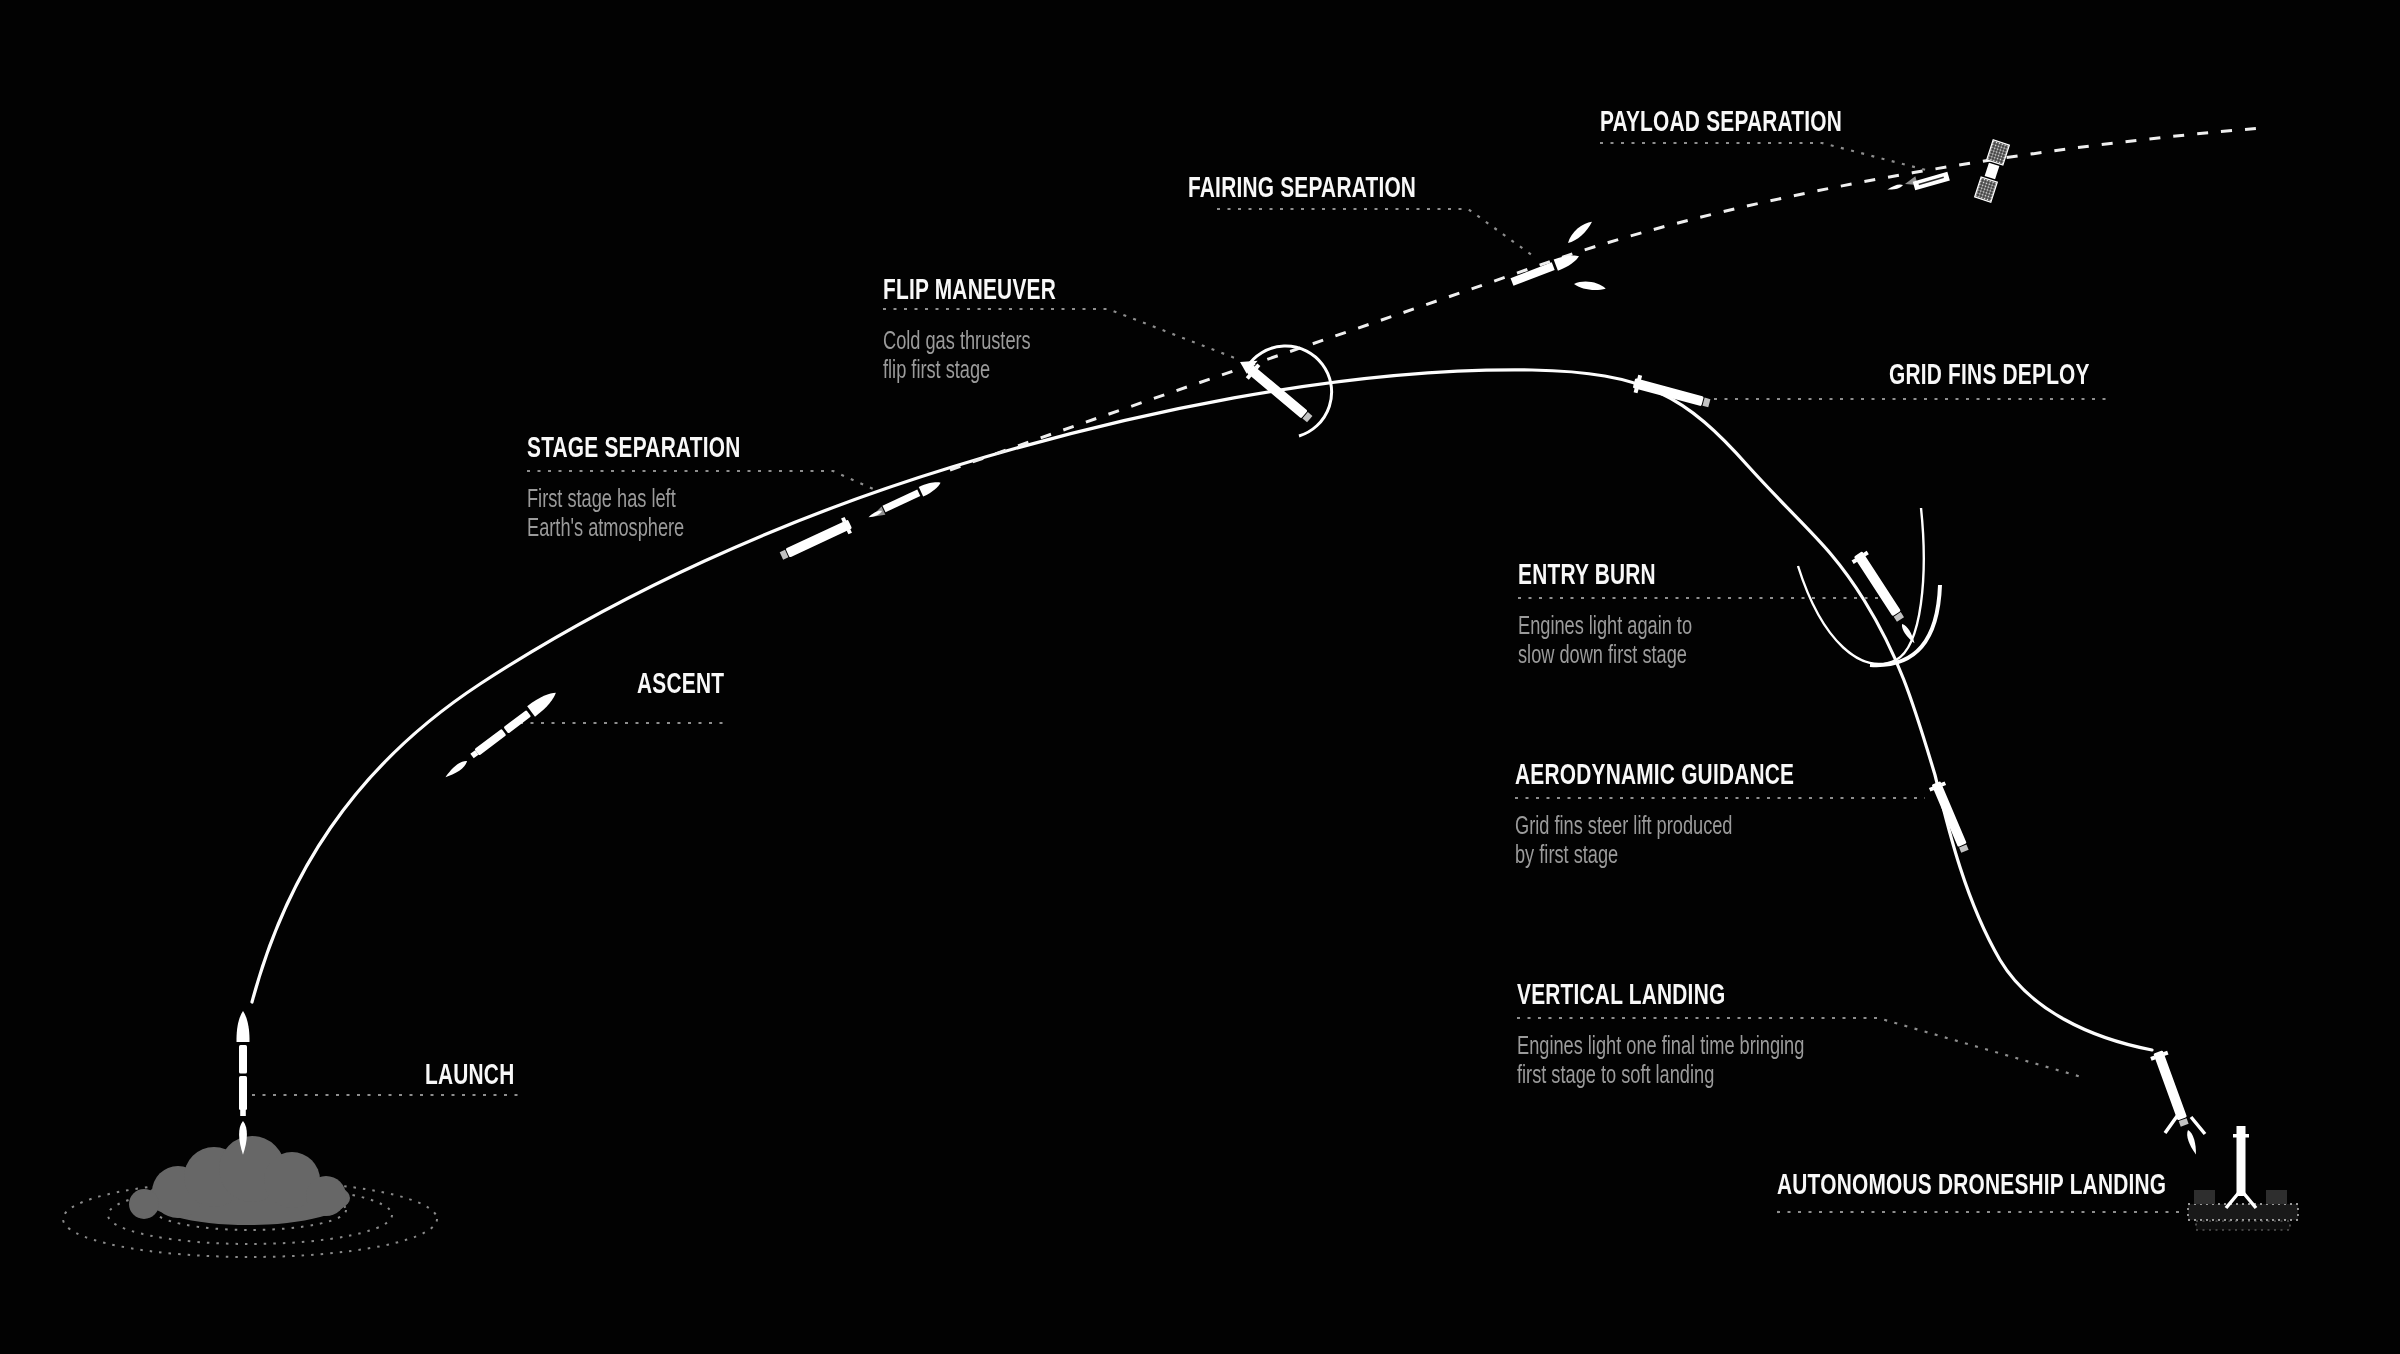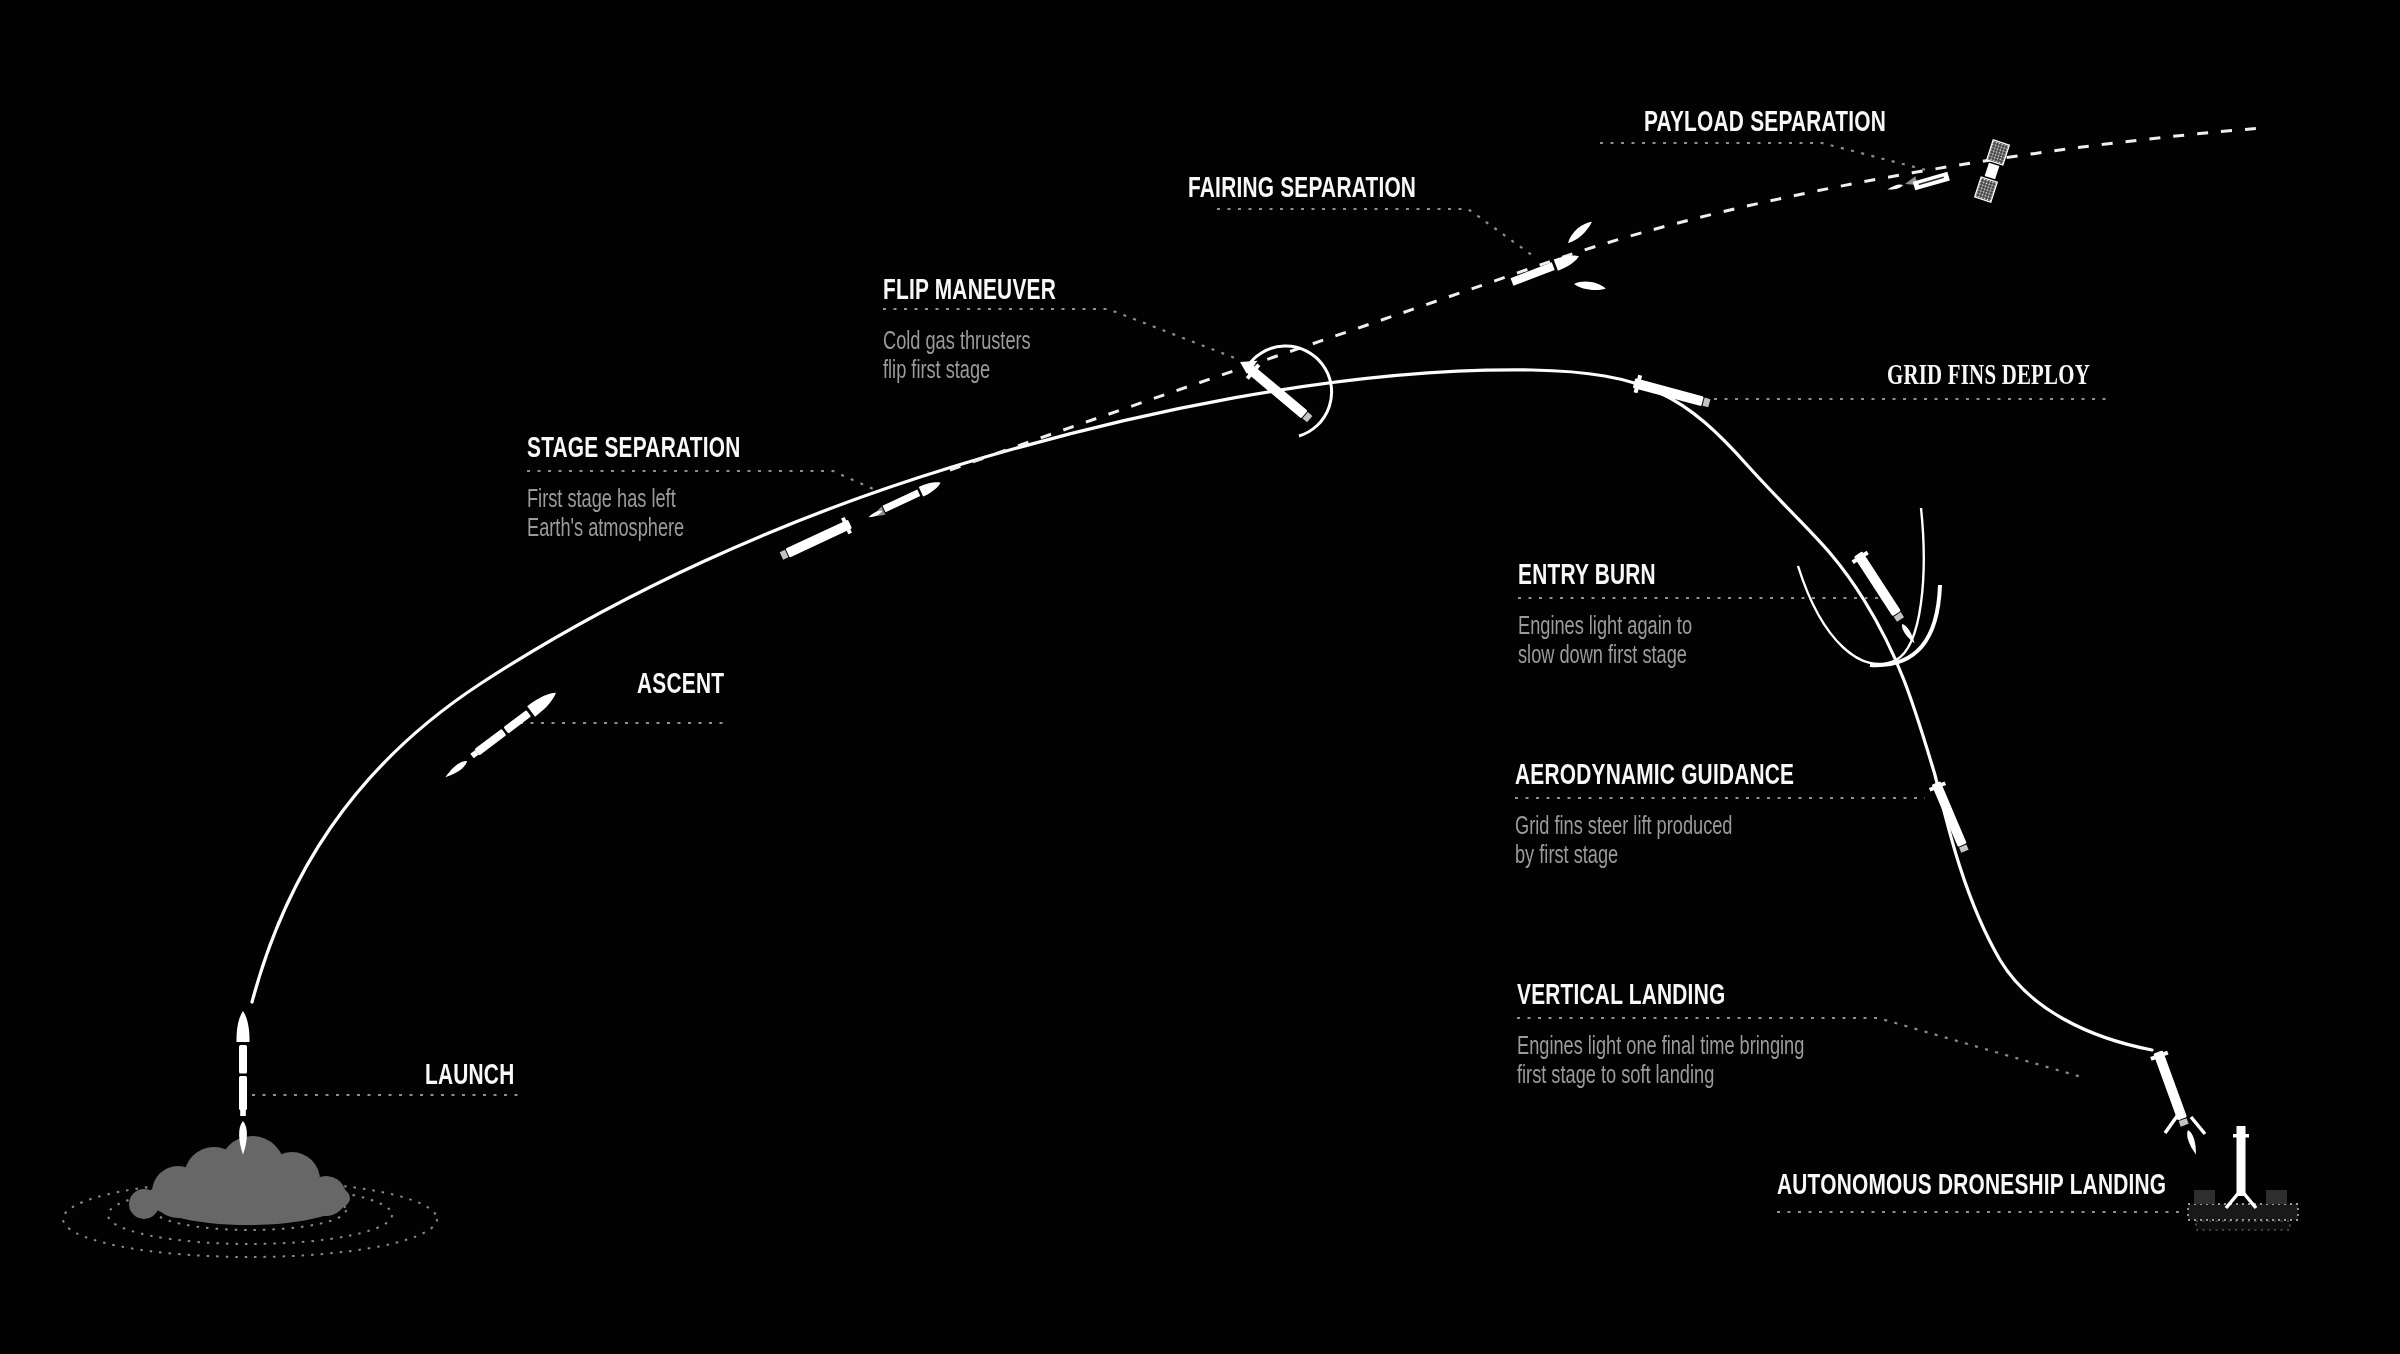--- a/index.html
+++ b/index.html
@@ -6,21 +6,21 @@
   #stage-canvas{
     position:relative;width:2400px;height:1354px;overflow:hidden;
     background:#020202;font-family:"Liberation Sans",sans-serif;
   }
   #artwork{position:absolute;left:0;top:0;}
   .stage-label{position:absolute;white-space:nowrap;}
   .stage-title{
     font-size:29px;font-weight:bold;color:#f8f8f8;letter-spacing:0.3px;
     transform:scaleX(0.72);transform-origin:0 0;line-height:30px;
   }
-  .stage-label.align-right{text-align:right;font-family:Liberation Serif, serif;}
+  .stage-label.align-right{text-align:right;}
   .stage-label.align-right .stage-title{transform-origin:100% 0;}
   .stage-desc{
     margin-top:22px;font-size:26px;color:#9b9b9b;line-height:29px;
     transform:scaleX(0.70);transform-origin:0 0;font-weight:normal;
   }
 </style>
 </head>
 <body>
 
 <div id="stage-canvas">
@@ -189,21 +189,21 @@
     <div class="stage-desc">
       <div>Cold gas thrusters</div>
       <div>flip first stage</div>
     </div>
   </div>
 
   <div class="stage-label" style="left:1188px;top:172px">
     <div class="stage-title">FAIRING SEPARATION</div>
   </div>
 
-  <div class="stage-label" style="left:1644px;top:106px">
+  <div class="stage-label" style="left:1600px;top:106px">
     <div class="stage-title">PAYLOAD SEPARATION</div>
   </div>
 
   <div class="stage-label align-right" style="right:310px;top:359px">
     <div class="stage-title">GRID FINS DEPLOY</div>
   </div>
 
   <div class="stage-label" style="left:1515px;top:759px">
     <div class="stage-title">AERODYNAMIC GUIDANCE</div>
     <div class="stage-desc">

